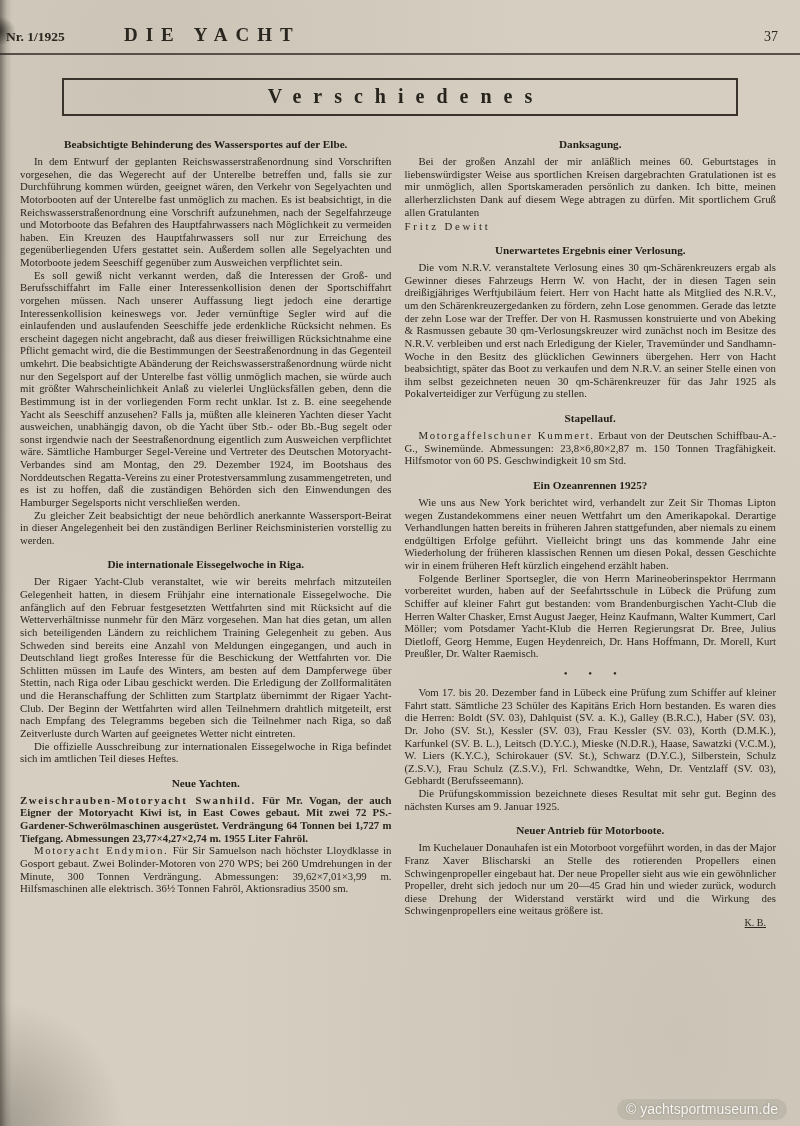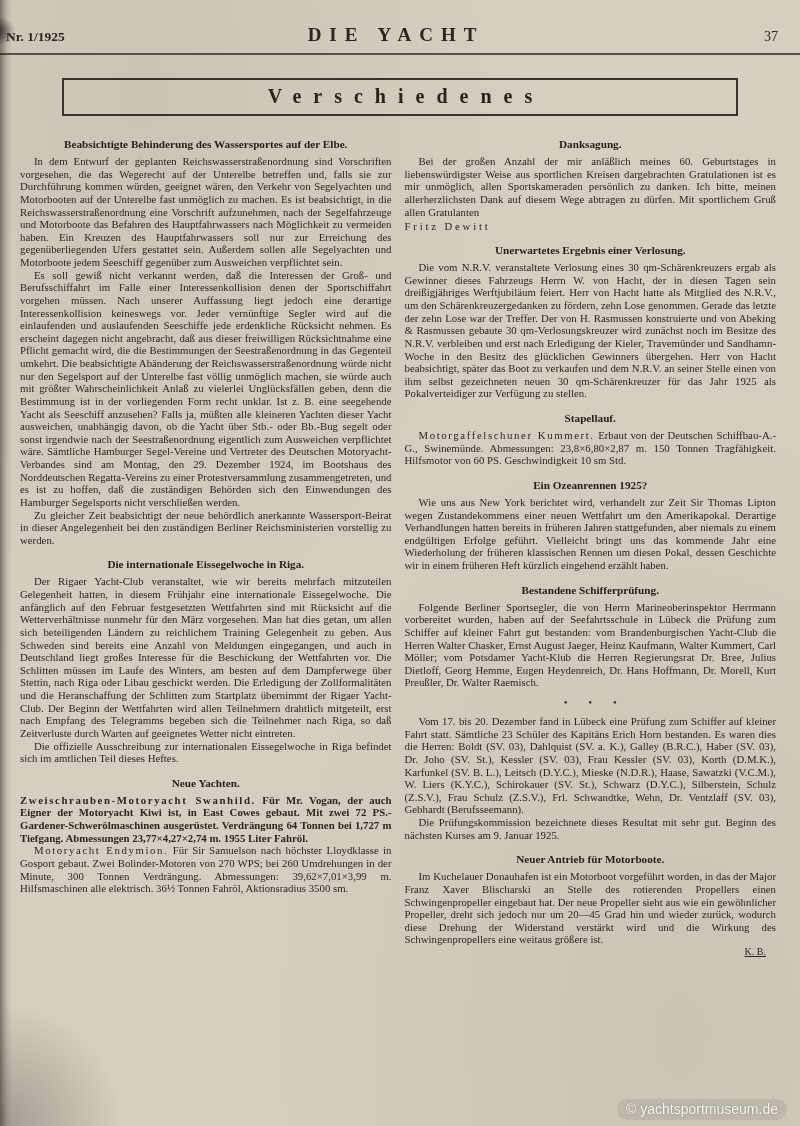--- a/index.html
+++ b/index.html
@@ -31,21 +31,21 @@
     pointer-events: none;
   }
   .header {
     display: grid;
     grid-template-columns: 110px 1fr 110px;
     align-items: baseline;
     padding: 24px 22px 0 6px;
   }
   .issue { font-weight: bold; font-size: 13.5px; white-space: nowrap; }
   .masthead {
-    text-align: center;
+    text-align: left;
     font-size: 19px;
     font-weight: bold;
     letter-spacing: 8px;
     padding-left: 8px;
   }
   .pagenum { text-align: right; font-size: 14px; }
   .header-rule {
     margin-top: 7px;
     border-top: 2px solid #57514a;
   }
@@ -162,21 +162,20 @@
 
       <h3 class="art-head">Unerwartetes Ergebnis einer Verlosung.</h3>
       <p class="para">Die vom N.R.V. veranstaltete Verlosung eines 30 qm-Schärenkreuzers ergab als Gewinner dieses Fahrzeugs Herrn W. von Hacht, der in diesen Tagen sein dreißigjähriges Werftjubiläum feiert. Herr von Hacht hatte als Mitglied des N.R.V., um den Schärenkreuzergedanken zu fördern, zehn Lose genommen. Gerade das letzte der zehn Lose war der Treffer. Der von H. Rasmussen konstruierte und von Abeking &amp; Rasmussen gebaute 30 qm-Verlosungskreuzer wird zunächst noch im Besitze des N.R.V. verbleiben und erst nach Erledigung der Kieler, Travemünder und Sandhamn-Woche in den Besitz des glücklichen Gewinners übergehen. Herr von Hacht beabsichtigt, später das Boot zu verkaufen und dem N.R.V. an seiner Stelle einen von ihm selbst gezeichneten neuen 30 qm-Schärenkreuzer für das Jahr 1925 als Pokalverteidiger zur Verfügung zu stellen.</p>
 
       <h3 class="art-head">Stapellauf.</h3>
       <p class="para"><span class="sperr">Motorgaffelschuner Kummert.</span> <span>Erbaut von der Deutschen Schiffbau-A.-G., Swinemünde. Abmessungen: 23,8×6,80×2,87 m. 150 Tonnen Tragfähigkeit. Hilfsmotor von 60 PS. Geschwindigkeit 10 sm Std.</span></p>
 
       <h3 class="art-head">Ein Ozeanrennen 1925?</h3>
       <p class="para">Wie uns aus New York berichtet wird, verhandelt zur Zeit Sir Thomas Lipton wegen Zustandekommens einer neuen Wettfahrt um den Amerikapokal. Derartige Verhandlungen hatten bereits in früheren Jahren stattgefunden, aber niemals zu einem endgültigen Erfolge geführt. Vielleicht bringt uns das kommende Jahr eine Wiederholung der früheren klassischen Rennen um diesen Pokal, dessen Geschichte wir in einem früheren Heft kürzlich eingehend erzählt haben.</p>
 
-      <h3 class="art-head">Bestandene Schifferprüfung.</h3>
       <p class="para">Folgende Berliner Sportsegler, die von Herrn Marineoberinspektor Herrmann vorbereitet wurden, haben auf der Seefahrtsschule in Lübeck die Prüfung zum Schiffer auf kleiner Fahrt gut bestanden: vom Brandenburgischen Yacht-Club die Herren Walter Chasker, Ernst August Jaeger, Heinz Kaufmann, Walter Kummert, Carl Möller; vom Potsdamer Yacht-Klub die Herren Regierungsrat Dr. Bree, Julius Dietloff, Georg Hemme, Eugen Heydenreich, Dr. Hans Hoffmann, Dr. Morell, Kurt Preußler, Dr. Walter Raemisch.</p>
       <p class="dots">• • •</p>
       <p class="para">Vom 17. bis 20. Dezember fand in Lübeck eine Prüfung zum Schiffer auf kleiner Fahrt statt. Sämtliche 23 Schüler des Kapitäns Erich Horn bestanden. Es waren dies die Herren: Boldt (SV. 03), Dahlquist (SV. a. K.), Galley (B.R.C.), Haber (SV. 03), Dr. Joho (SV. St.), Kessler (SV. 03), Frau Kessler (SV. 03), Korth (D.M.K.), Karfunkel (SV. B. L.), Leitsch (D.Y.C.), Mieske (N.D.R.), Haase, Sawatzki (V.C.M.), W. Liers (K.Y.C.), Schirokauer (SV. St.), Schwarz (D.Y.C.), Silberstein, Schulz (Z.S.V.), Frau Schulz (Z.S.V.), Frl. Schwandtke, Wehn, Dr. Ventzlaff (SV. 03), Gebhardt (Berufsseemann).</p>
       <p class="para">Die Prüfungskommission bezeichnete dieses Resultat mit sehr gut. Beginn des nächsten Kurses am 9. Januar 1925.</p>
 
       <h3 class="art-head">Neuer Antrieb für Motorboote.</h3>
       <p class="para">Im Kuchelauer Donauhafen ist ein Motorboot vorgeführt worden, in das der Major Franz Xaver Blischarski an Stelle des rotierenden Propellers einen Schwingenpropeller eingebaut hat. Der neue Propeller sieht aus wie ein gewöhnlicher Propeller, dreht sich jedoch nur um 20—45 Grad hin und wieder zurück, wodurch diese Drehung der Widerstand verstärkt wird und die Wirkung des Schwingenpropellers eine weitaus größere ist.</p>
       <p class="initials">K. B.</p>
     </div>
 

